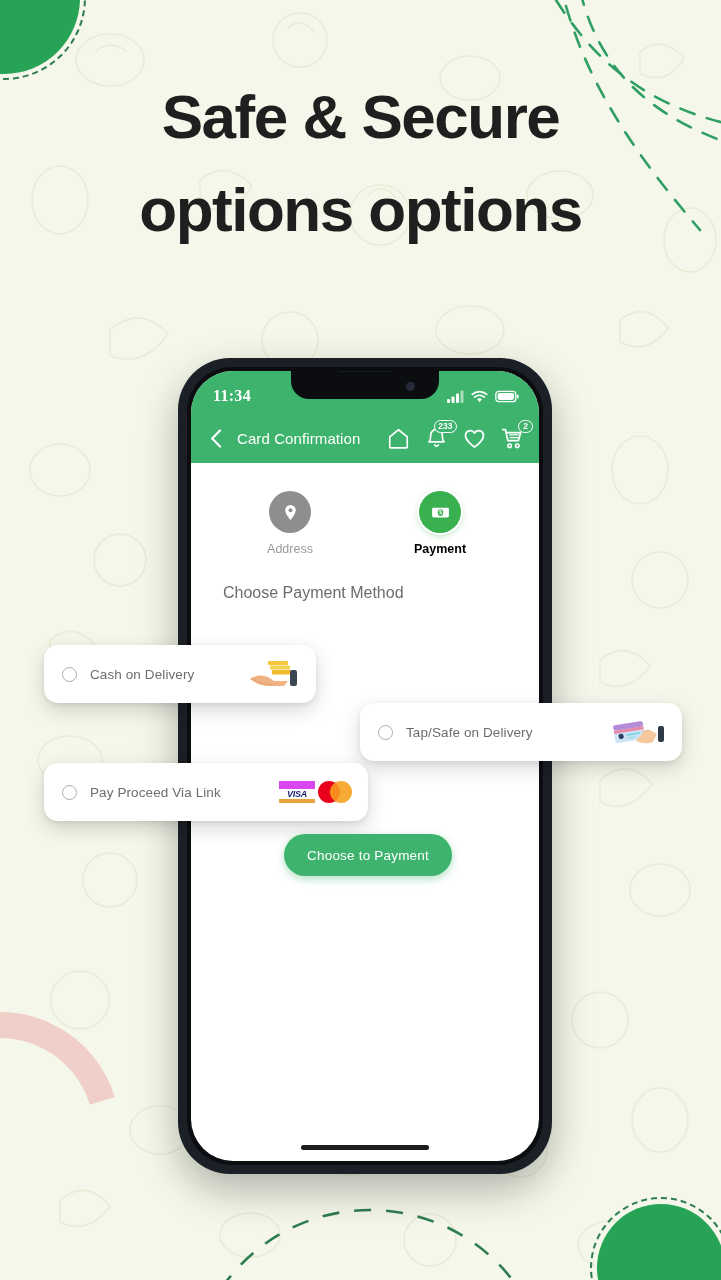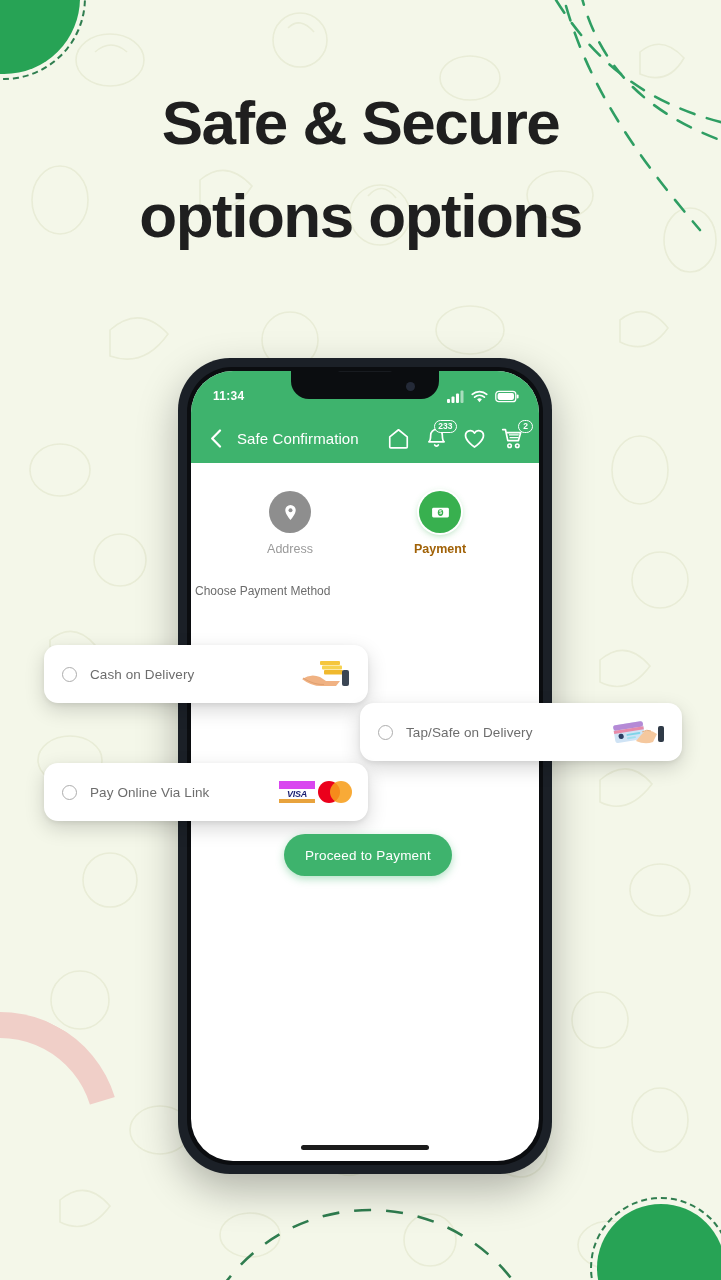--- a/index.html
+++ b/index.html
@@ -45,21 +45,21 @@
   .ribbon-mint {
     position:absolute; left:-120px; top:1160px;
     width:250px; height:250px; border-radius:50%;
     border:26px solid #cfe5d3; border-right-color:transparent;
     border-top-color:transparent;
     transform:rotate(-6deg);
   }
 
   
   .headline {
-    position:absolute; top:76px; left:0; right:0;
+    position:absolute; top:70px; left:0; right:0;
     text-align:center;
     font-size:62px; font-weight:700; line-height:1.5;
     letter-spacing:-1.5px;
     color:#1f1f1f;
   }
   .headline .l2 { display:block; }
 
   
   .phone {
     position:absolute; left:178px; top:358px;
@@ -100,21 +100,21 @@
   }
 
   
   .app-header { background:#3eb36d; padding:0; }
   .statusbar {
     height:42px; display:flex; align-items:center;
     justify-content:space-between;
     padding:8px 20px 0 22px;
     color:#fff;
   }
-  .clock { font-size:12px; font-weight:700; letter-spacing:.3px; }
+  .clock { font-size:16px; font-weight:700; letter-spacing:.3px;font-family:Liberation Serif, serif; }
   .status-icons { display:flex; align-items:flex-end; gap:7px; }
   .navbar {
     height:50px; display:flex; align-items:center;
     padding:0 14px 0 12px; color:#fff; gap:2px;
   }
   .back-chevron {
     width:26px; height:26px; display:flex;
     align-items:center; justify-content:center;
     font-size:22px; line-height:1; font-weight:400;
   }
@@ -139,25 +139,25 @@
   .step-dot {
     width:42px; height:42px; border-radius:50%;
     background:#8e8e8e;
     display:flex; align-items:center; justify-content:center;
   }
   .step.active .step-dot {
     background:#38b04f;
     box-shadow:0 0 0 2px #ffffff, 0 2px 7px rgba(56,176,79,.45);
   }
   .step-label { font-size:12.5px; color:#9a9a9a; }
-  .step.active .step-label { color:#a16207; font-weight:600; }
+  .step.active .step-label { color:#000000; font-weight:600; }
 
   .choose-label {
-    padding:22px 0 0 4px;
-    font-size:12px; color:#6c6c6c;
+    padding:22px 0 0 32px;
+    font-size:16px; color:#6c6c6c;
   }
 
   
   .pay-card {
     position:absolute;
     height:58px;
     background:#fff;
     border-radius:14px;
     box-shadow:0 7px 20px rgba(0,0,0,.16), 0 2px 5px rgba(0,0,0,.07);
     display:flex; align-items:center;
@@ -167,21 +167,21 @@
   .radio {
     width:15px; height:15px; border-radius:50%;
     border:1.3px solid #adadad; flex:none;
   }
   .pay-label {
     margin-left:13px; font-size:13.5px; color:#6d6d6d;
     flex:1; letter-spacing:.1px;
   }
   .pay-art { flex:none; display:flex; align-items:center; }
 
-  #card-cod   { left:44px;  top:645px;  width:324px; }
+  #card-cod   { left:44px;  top:645px;  width:272px; }
   #card-tap   { left:360px; top:703px;  width:322px; }
   #card-link  { left:44px;  top:763px;  width:324px; }
 
   
   .proceed {
     position:absolute; left:284px; top:834px;
     width:168px; height:42px;
     background:#3eb36d; color:#fff;
     border-radius:21px;
     display:flex; align-items:center; justify-content:center;
@@ -312,21 +312,21 @@
           </svg>
         </div>
       </div>
 
       <div class="navbar">
         <div class="back-chevron">
           <svg width="12" height="19" viewBox="0 0 12 19">
             <path d="M10 1.5 L2.2 9.5 L10 17.5" stroke="#fff" stroke-width="2.2" fill="none" stroke-linecap="round" stroke-linejoin="round"></path>
           </svg>
         </div>
-        <div class="nav-title">Safe Confirmation</div>
+        <div class="nav-title">Card Confirmation</div>
 
         <div class="nav-actions">
 
           <div class="nav-ico">
             <svg width="25" height="25" viewBox="0 0 24 24">
               <path d="M3.6 10.4 L12 3.6 L20.4 10.4 V20 a1 1 0 0 1 -1 1 H4.6 a1 1 0 0 1 -1 -1 Z" stroke="#fff" stroke-width="1.6" fill="none" stroke-linejoin="round"></path>
             </svg>
           </div>
 
           <div class="nav-ico">
@@ -419,23 +419,23 @@
       </g>
       <path d="M24 26 q9 4 17 1 l4 -8 q-6 -5 -12 -3 l-4 4 z" fill="#f5c89e"></path>
       <path d="M30 17 q5 -3 9 -1" stroke="#e3b084" stroke-width="1" fill="none"></path>
       <rect x="46" y="11" width="6" height="16" rx="2" fill="#2f3a47"></rect>
     </svg>
   </div>
 </div>
 
 <div class="pay-card" id="card-link">
   <div class="radio"></div>
-  <div class="pay-label">Pay Online Via Link</div>
+  <div class="pay-label">Pay Proceed Via Link</div>
   <div class="pay-art">
     <div class="visa">VISA</div>
     <div class="mc">
       <i class="r"></i>
         <i class="y"></i>
     </div>
   </div>
 </div>
 
-<div class="proceed">Proceed to Payment</div>
+<div class="proceed">Choose to Payment</div>
 
 </body></html>

